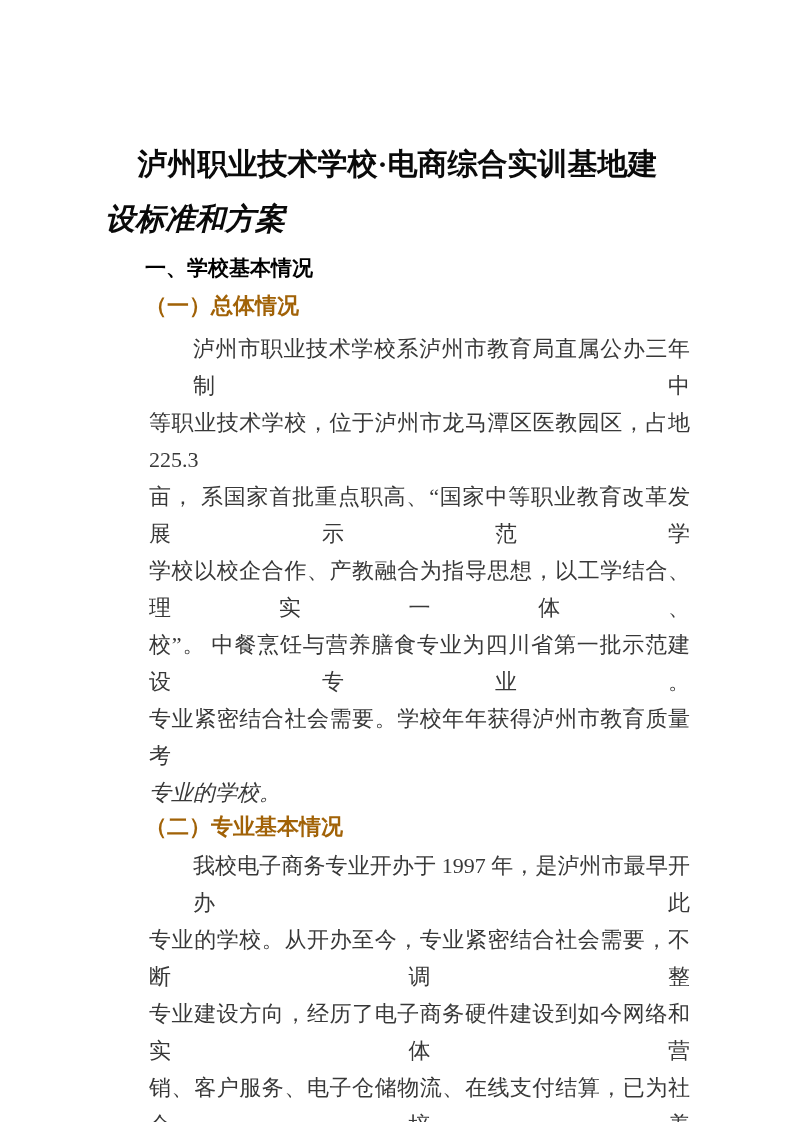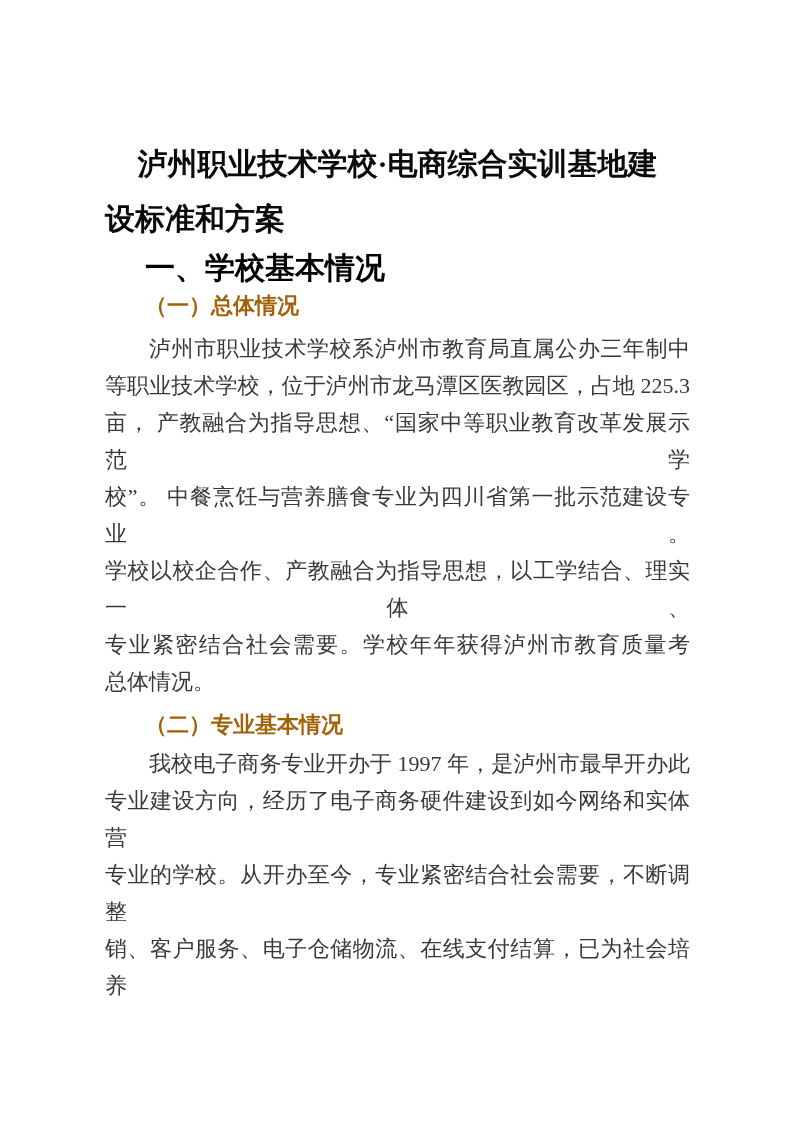--- a/index.html
+++ b/index.html
@@ -13,65 +13,65 @@
     color:#383838;
     overflow:hidden;
   }
   .doc-title{
     font-size:30px;line-height:55px;font-weight:700;color:#0a0a0a;
     font-family:"Liberation Serif","DejaVu Serif",serif;
   }
   .doc-title .line{text-align:center;text-align-last:center;padding-left:0;}
   .h1{
     font-family:"Liberation Sans","DejaVu Sans",sans-serif;
-    font-weight:700;font-size:30px;line-height:30px;
+    font-weight:700;font-size:21px;line-height:30px;
     margin:7px 0 0 40px;color:#000000;
   }
   .h2{
     font-weight:700;font-size:22px;line-height:32px;
     margin:7px 0 0 40px;color:#a16207;
   }
-  .h2.h2b{margin-top:9px;}
-  .para{font-size:22px;line-height:37px;margin-top:8px;}
+  .h2.h2b{margin-top:0;}
+  .para{font-size:22px;line-height:37px;margin-top:8px;margin-left:44px;}
   .para.para2{margin-top:4px;}
   .line{
     text-align:justify;
     text-align-last:justify;
     text-justify:inter-ideograph;
     white-space:pre-wrap;
   }
-  .line.last{text-align:left;text-align-last:left;}
+  .line.last{text-align:left;text-align-last:left;font-style:italic;}
   .line.first{padding-left:44px;}
 </style>
 </head>
 <body>
 
 <div class="page">
 
   <div class="doc-title">
       <div class="line">泸州职业技术学校·电商综合实训基地建</div>
       <div class="line last">设标准和方案</div>
     </div>
 
   <div class="h1">一、学校基本情况</div>
 
   <div class="h2">（一）总体情况</div>
 
   <div class="para para1">
       <div class="line first">泸州市职业技术学校系泸州市教育局直属公办三年制中</div>
       <div class="line">等职业技术学校，位于泸州市龙马潭区医教园区，占地 225.3</div>
-      <div class="line">亩， 产教融合为指导思想、“国家中等职业教育改革发展示范学</div>
+      <div class="line">亩， 系国家首批重点职高、“国家中等职业教育改革发展示范学</div>
+      <div class="line">学校以校企合作、产教融合为指导思想，以工学结合、理实一体、</div>
       <div class="line">校”。 中餐烹饪与营养膳食专业为四川省第一批示范建设专业。</div>
-      <div class="line">学校以校企合作、产教融合为指导思想，以工学结合、理实一体、</div>
       <div class="line">专业紧密结合社会需要。学校年年获得泸州市教育质量考</div>
-      <div class="line last">总体情况。</div>
+      <div class="line last">专业的学校。</div>
     </div>
 
   <div class="h2 h2b">（二）专业基本情况</div>
 
   <div class="para para2">
       <div class="line first">我校电子商务专业开办于 1997 年，是泸州市最早开办此</div>
+      <div class="line">专业的学校。从开办至今，专业紧密结合社会需要，不断调整</div>
       <div class="line">专业建设方向，经历了电子商务硬件建设到如今网络和实体营</div>
-      <div class="line">专业的学校。从开办至今，专业紧密结合社会需要，不断调整</div>
       <div class="line">销、客户服务、电子仓储物流、在线支付结算，已为社会培养</div>
     </div>
 
 </div>
 
 </body></html>

